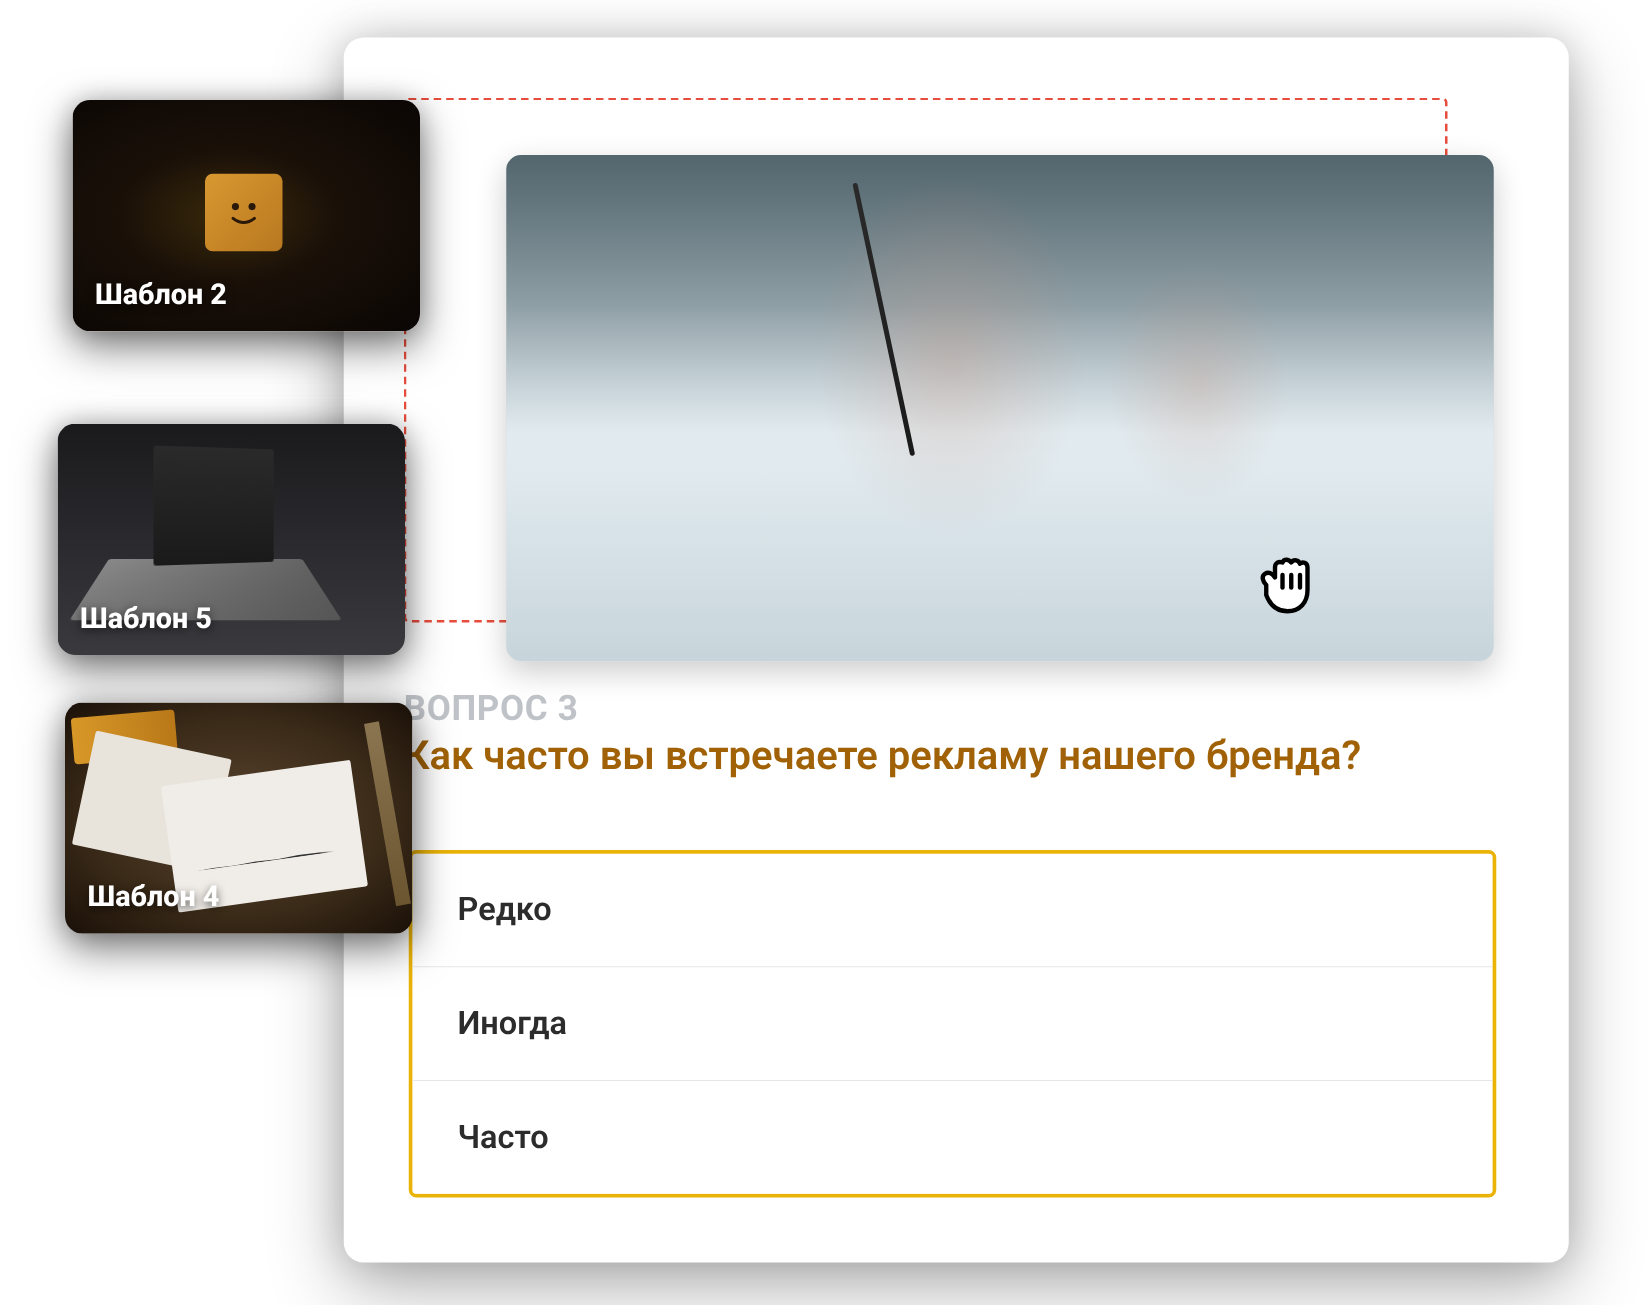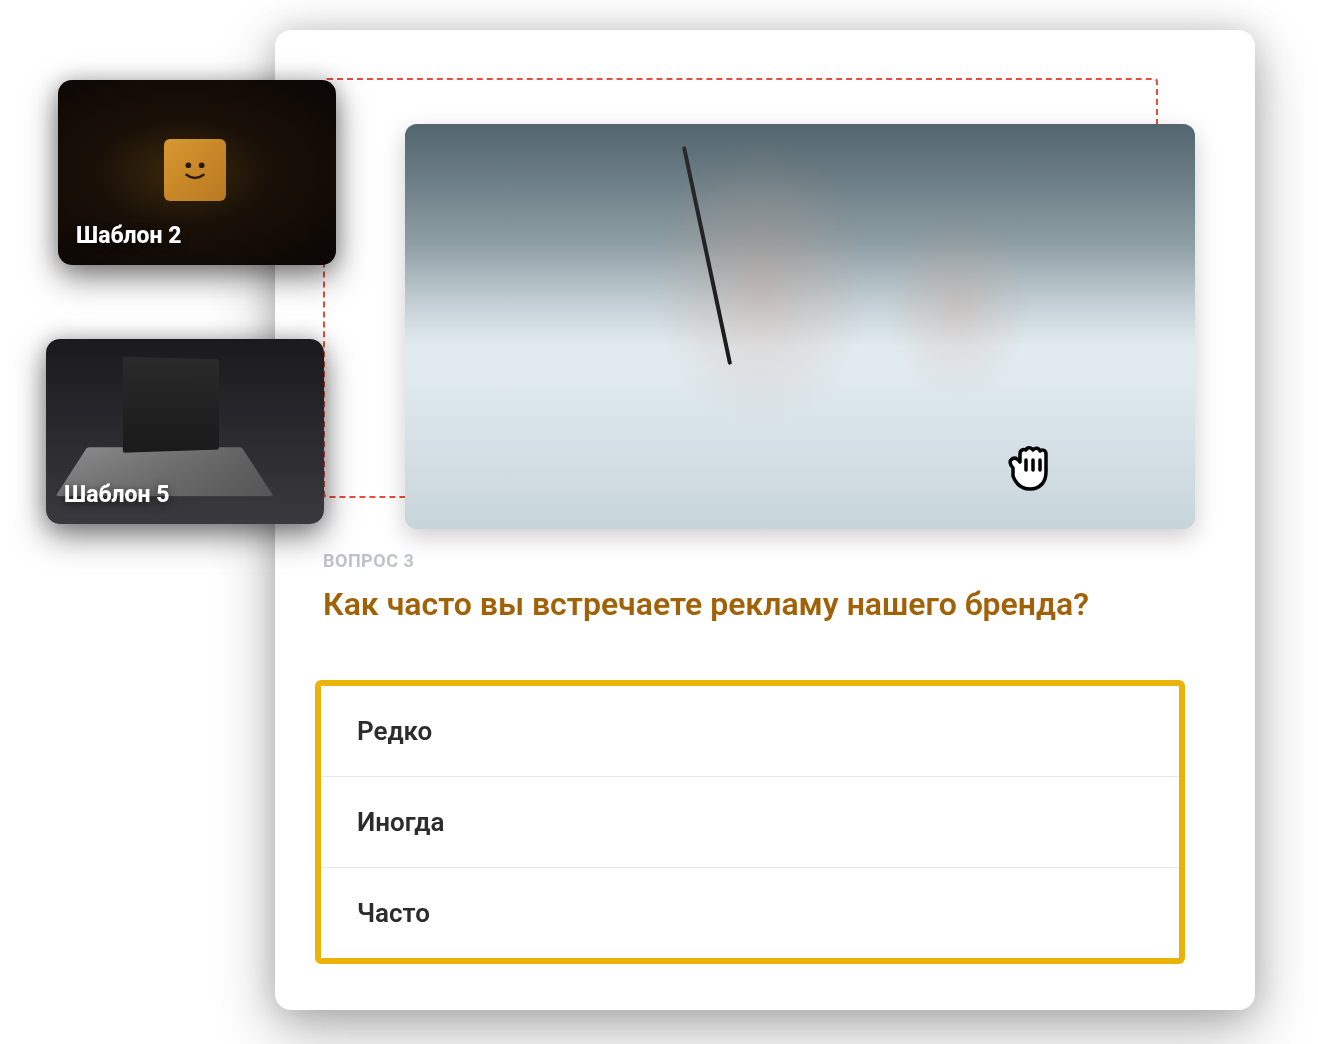--- a/index.html
+++ b/index.html
@@ -72,41 +72,41 @@
       right: 135px;
       bottom: 35px;
       width: 58px;
       height: 54px;
     }
 
     .question-label {
       position: absolute;
       left: 48px;
       top: 520px;
-      font-size: 18px;
+      font-size: 28px;
       font-weight: 700;
       color: #bfc3c8;
       letter-spacing: 0.5px;
     }
 
     .question-text {
       position: absolute;
       left: 48px;
       top: 555px;
       font-size: 32px;
       font-weight: 600;
       color: #a16207;
     }
 
     .answer-list {
       position: absolute;
-      left: 40px;
+      left: 52px;
       top: 650px;
       width: 870px;
-      border: 6px solid #eab308;
+      border: 3px solid #eab308;
       border-radius: 6px;
       overflow: hidden;
     }
 
     .answer-item {
       padding: 30px 36px;
       font-size: 26px;
       font-weight: 600;
       color: #2c2c2c;
       border-bottom: 1px solid #e5e7eb;
@@ -335,14 +335,23 @@
       </div>
     </div>
     <div class="template-label">Шаблон 2</div>
   </div>
 
   <div class="template-card">
     <div class="template-img tmpl3"></div>
     <div class="template-label">Шаблон 5</div>
   </div>
 
+  <div class="template-card">
+    <div class="template-img tmpl4">
+      <div class="book-spine"></div>
+      <div class="paper2"></div>
+      <div class="paper-chart"></div>
+      <div class="ruler"></div>
+    </div>
+    <div class="template-label">Шаблон 4</div>
+  </div>
 
 </div>
 
 </body></html>

